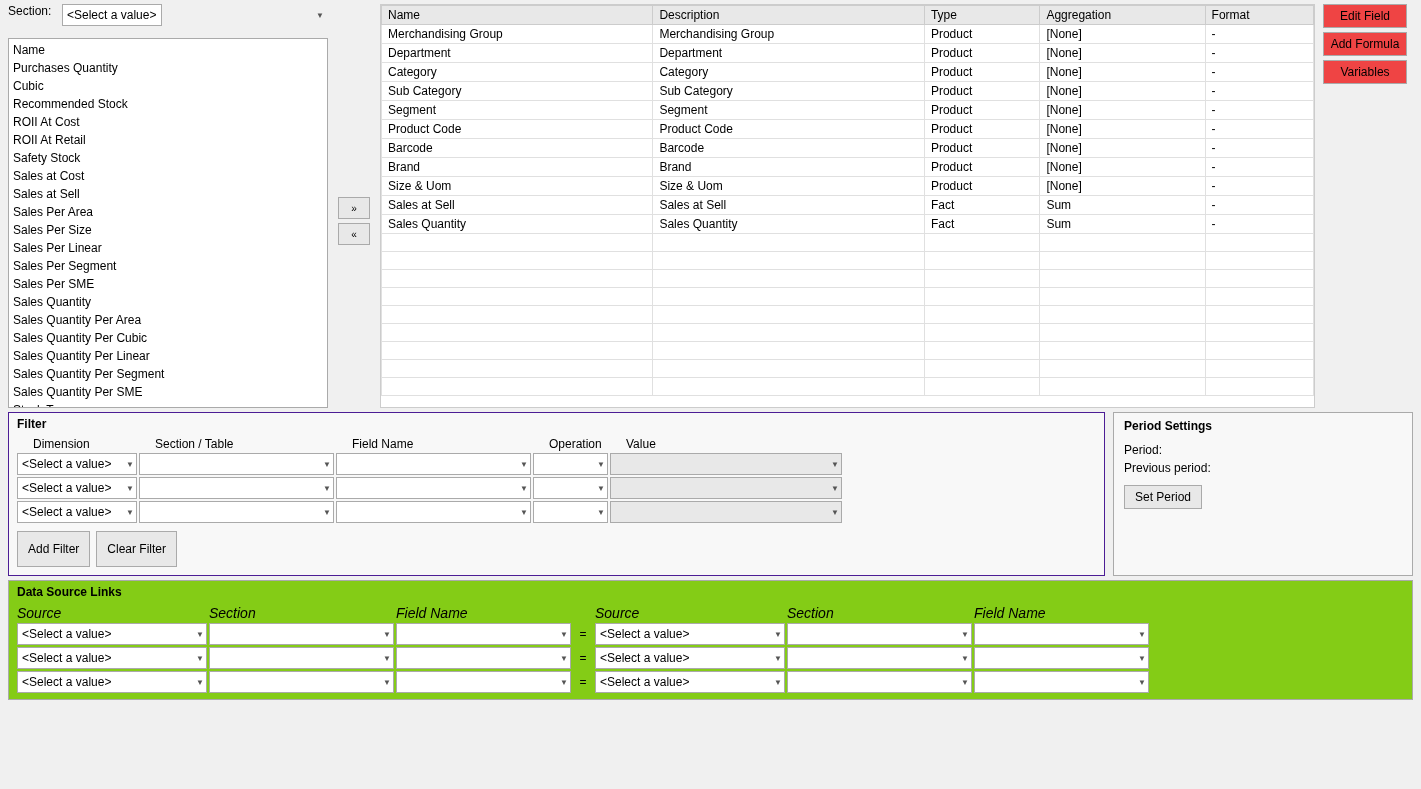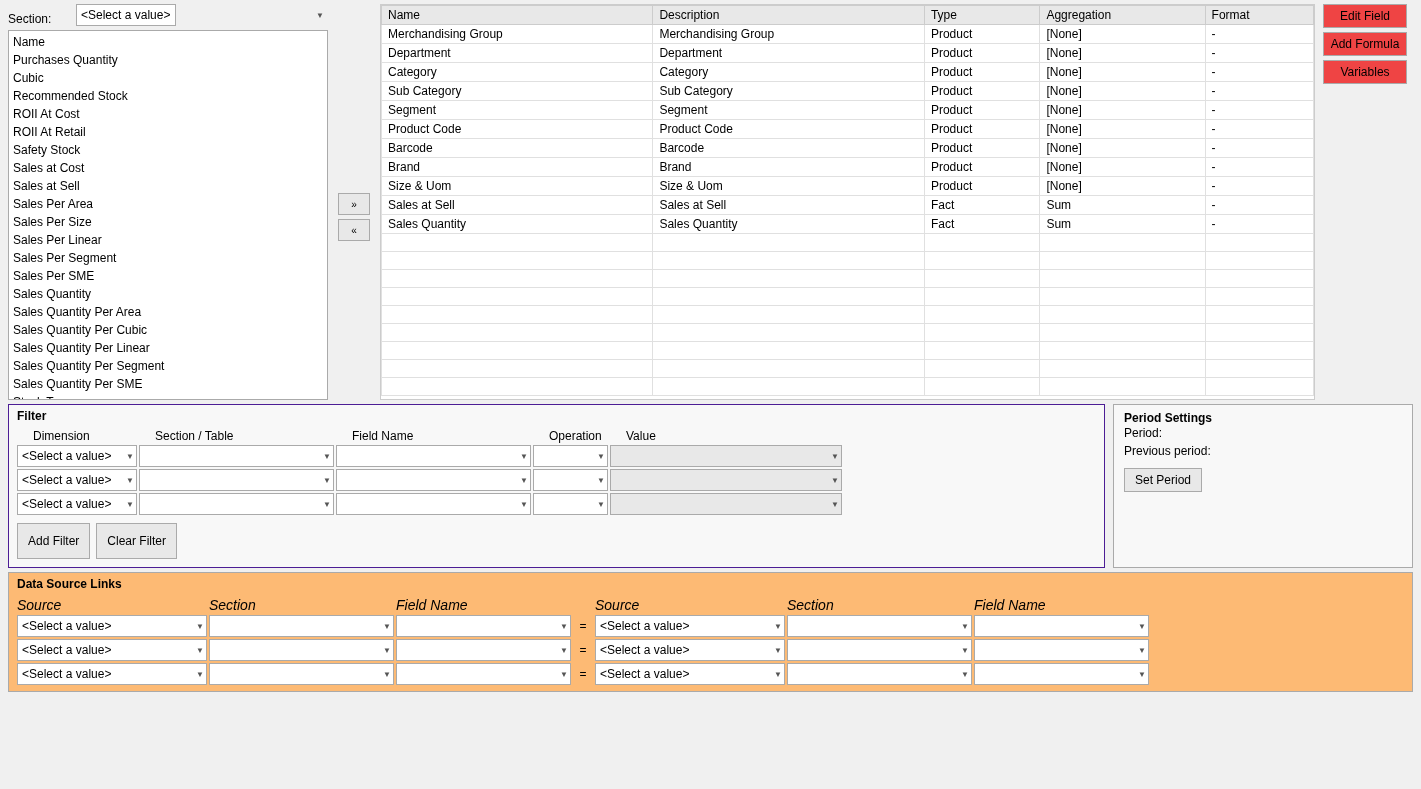--- a/index.html
+++ b/index.html
@@ -21,23 +21,23 @@
       display: flex;
       padding: 4px 8px;
       gap: 8px;
     }
     .left-panel {
       width: 320px;
       flex-shrink: 0;
     }
     .section-row {
       display: flex;
-      align-items: flex-end;
-      margin-bottom: 4px;
-      gap: 18px;
+      align-items: flex-start;
+      margin-bottom: 12px;
+      gap: 4px;
     }
     .section-label {
       font-size: 12px;
       min-width: 50px;
     }
     .section-select {
       flex: 1;
       height: 22px;
       border: 1px solid #aaa;
       background: white;
@@ -242,21 +242,21 @@
       border: 1px solid #aaa;
       padding: 6px 10px;
       background: #f8f8f8;
       margin-left: 8px;
       width: 300px;
       flex-shrink: 0;
     }
     .period-title {
       font-size: 12px;
       font-weight: bold;
-      margin-bottom: 1px;
+      margin-bottom: 10px;
     }
     .period-row {
       font-size: 12px;
       margin-bottom: 4px;
     }
     .set-period-btn {
       height: 24px;
       border: 1px solid #aaa;
       background: #e8e8e8;
       cursor: pointer;
@@ -273,21 +273,21 @@
       flex: 1;
       border: 1px solid #4c1d95;
       padding: 4px 8px 8px 8px;
       background: #f8f8f8;
     }
     
     .data-source-section {
       margin: 4px 8px;
       border: 1px solid #aaa;
       padding: 4px 8px;
-      background: #fdba74;
+      background: #84cc16;
     }
     .section-title {
       font-size: 12px;
       font-weight: bold;
       margin-bottom: 6px;
     }
     .ds-header {
       display: flex;
       align-items: center;
       gap: 2px;

